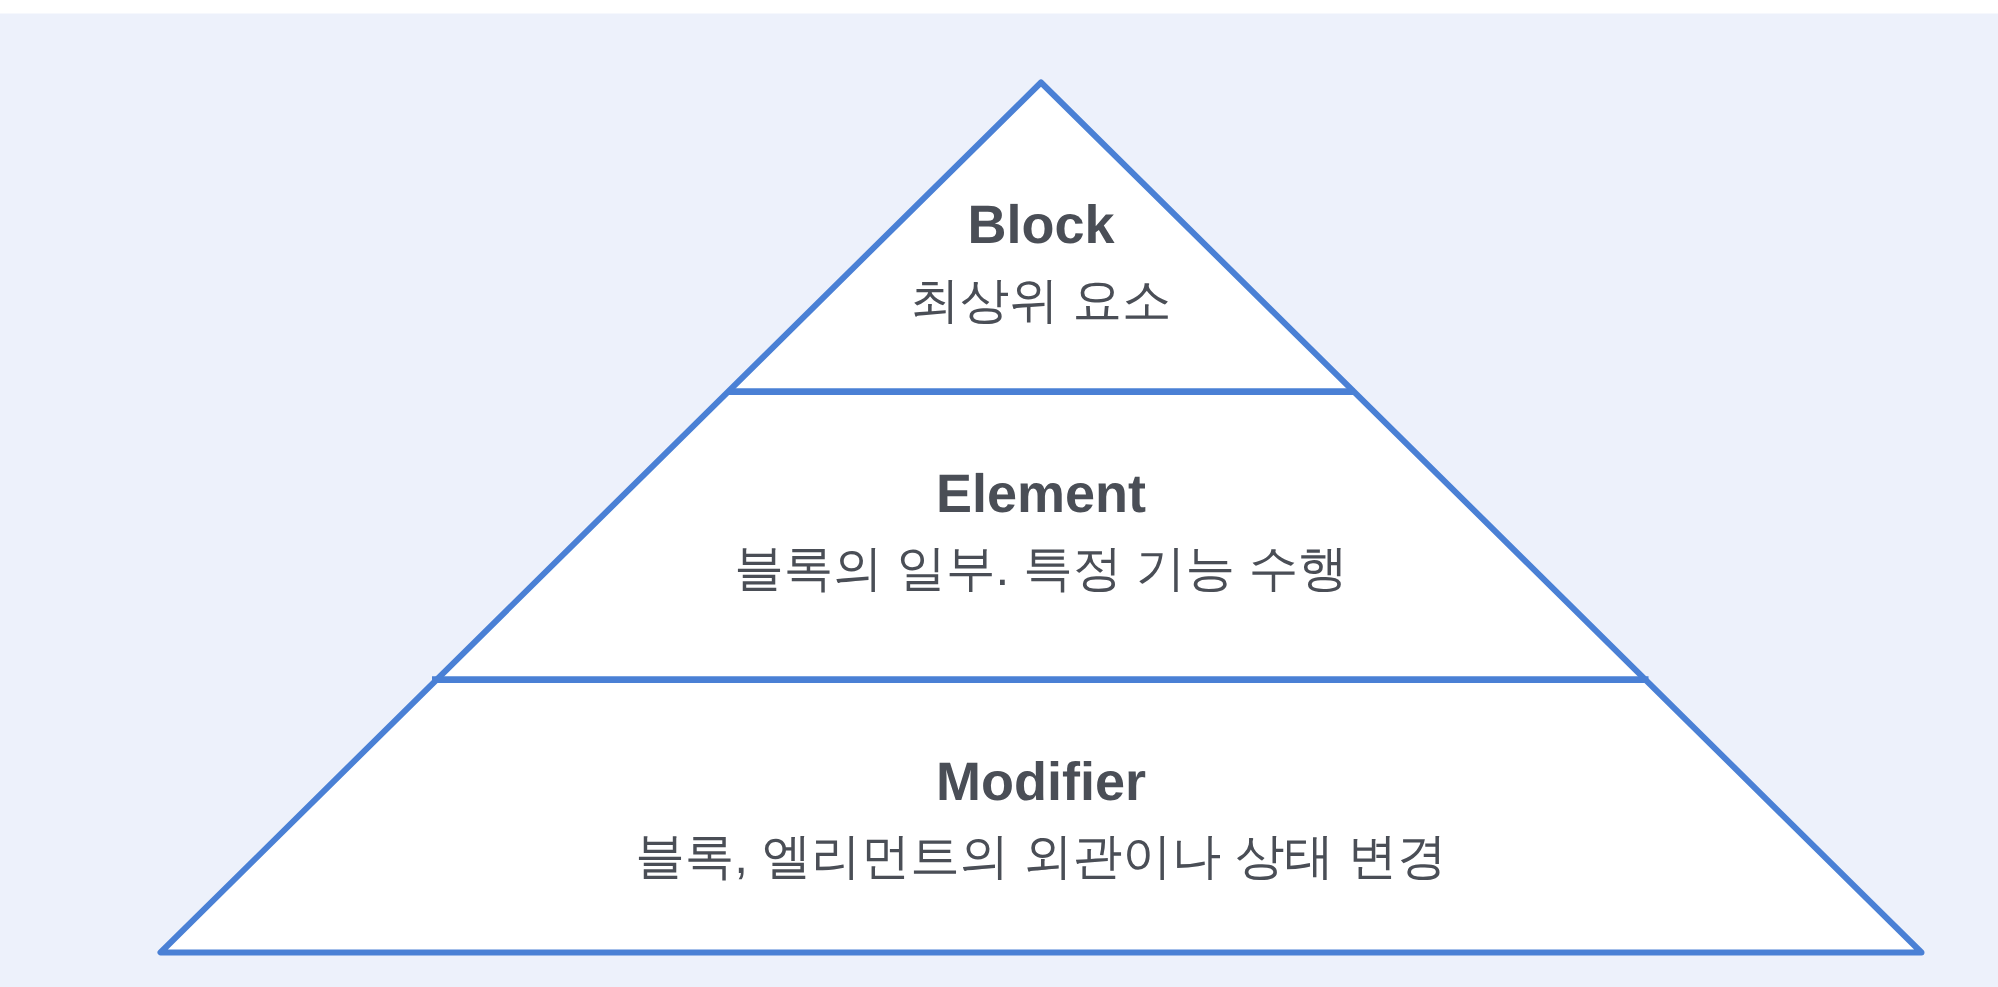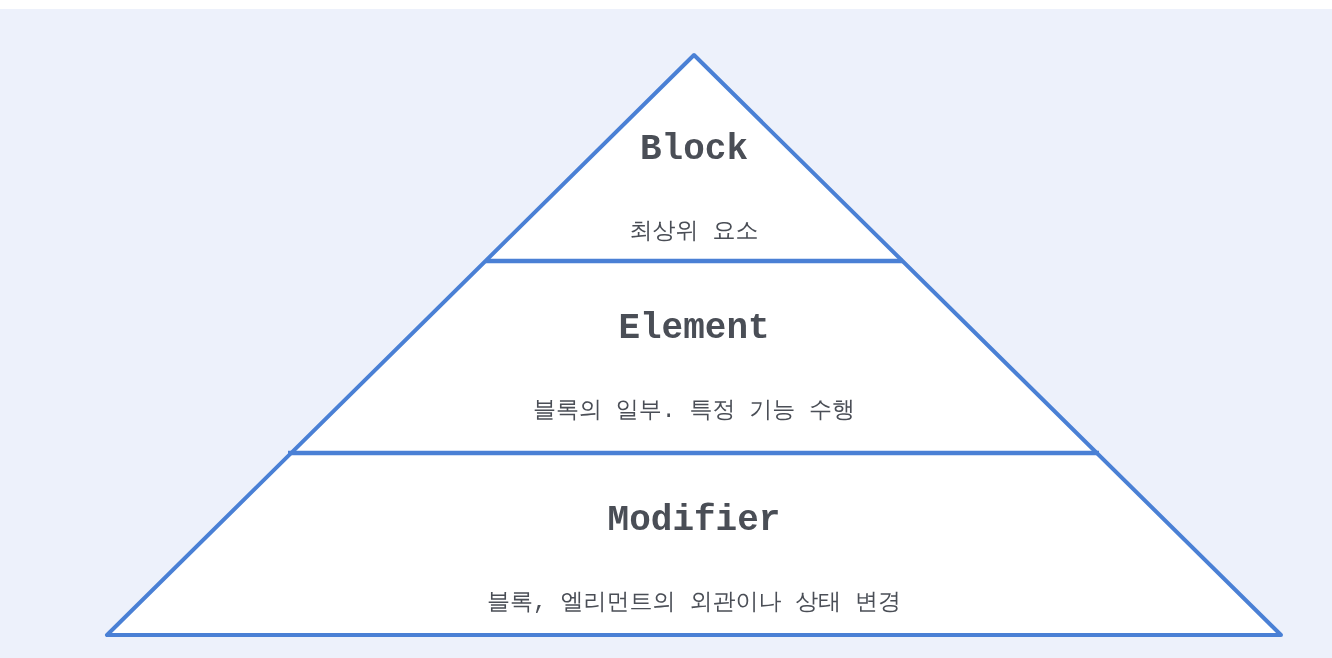--- a/index.html
+++ b/index.html
@@ -35,35 +35,33 @@
     stroke-width: 4.5;
     stroke-linecap: butt;
   }
   .tier-label {
     position: absolute;
     left: 694px;
     transform: translateX(-50%);
     text-align: center;
     color: #4a4e56;
     white-space: nowrap;
-    font-family: Liberation Mono, monospace;
   }
   .tier-label--block    { top: 125px; }
   .tier-label--element  { top: 304px; }
   .tier-label--modifier { top: 496px; }
   .tier-title {
     font-size: 36px;
     font-weight: 700;
     line-height: 50px;
   }
   .tier-subtitle {
-    font-size: 23px;
+    font-size: 33px;
     font-weight: 500;
     line-height: 50px;
-    margin-top: 32px;
   }
 </style>
 </head>
 <body>
 
 <div class="stage">
 
   <div class="top-strip"></div>
 
   <svg class="pyramid-svg" viewBox="0 0 1332 658">

